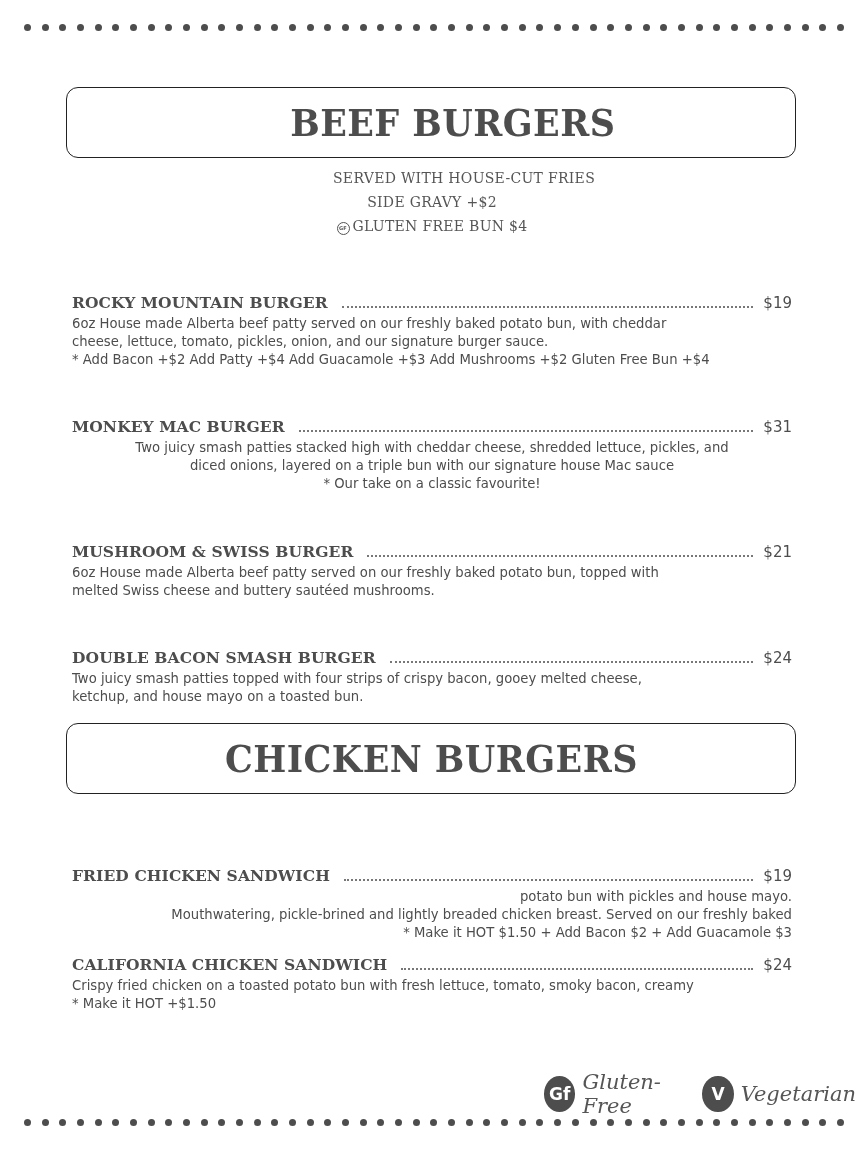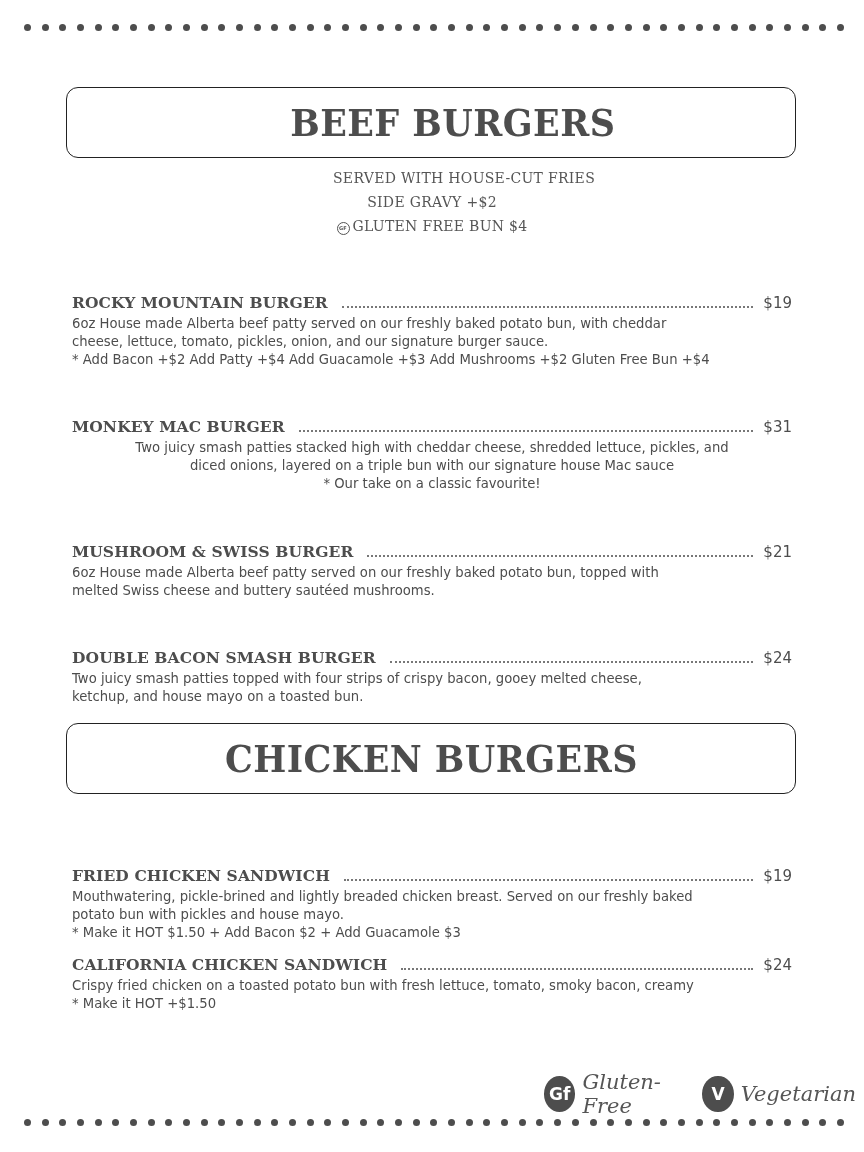--- a/index.html
+++ b/index.html
@@ -134,29 +134,29 @@
   <div class="desc">
     <div>Two juicy smash patties topped with four strips of crispy bacon, gooey melted cheese,</div>
     <div>ketchup, and house mayo on a toasted bun.</div>
   </div>
 </div>
 
 <div class="section-box box-chicken">
   <span class="section-title">CHICKEN BURGERS</span>
 </div>
 
-<div class="item" style="top:858px;">
+<div class="item" style="top:858px;text-align:right;">
   <div class="item-head">
     <span class="item-name">FRIED CHICKEN SANDWICH</span>
     <span class="leader"></span>
     <span class="price">$19</span>
   </div>
   <div class="desc">
+    <div>potato bun with pickles and house mayo.</div>
     <div>Mouthwatering, pickle-brined and lightly breaded chicken breast. Served on our freshly baked</div>
-    <div>potato bun with pickles and house mayo.</div>
     <div>* Make it HOT $1.50 + Add Bacon $2 + Add Guacamole $3</div>
   </div>
 </div>
 
 <div class="item" style="top:947px;">
   <div class="item-head">
     <span class="item-name">CALIFORNIA CHICKEN SANDWICH</span>
     <span class="leader"></span>
     <span class="price">$24</span>
   </div>

